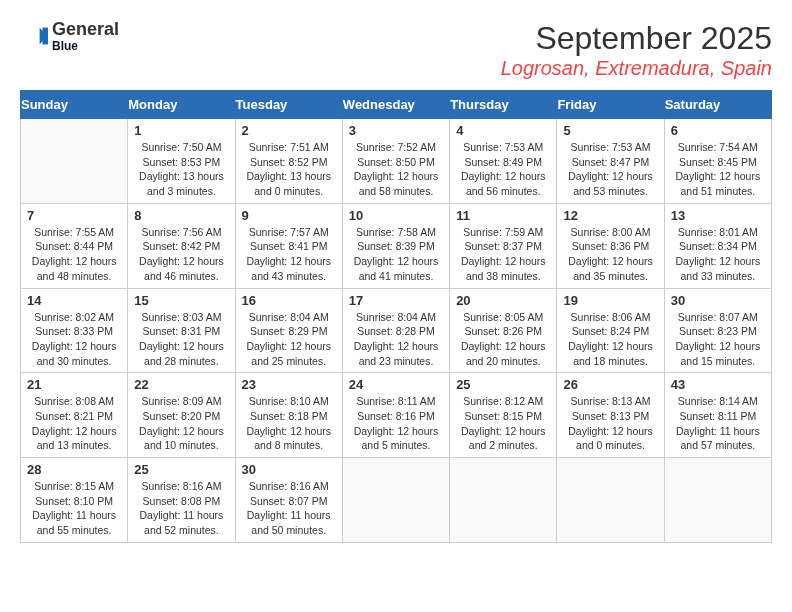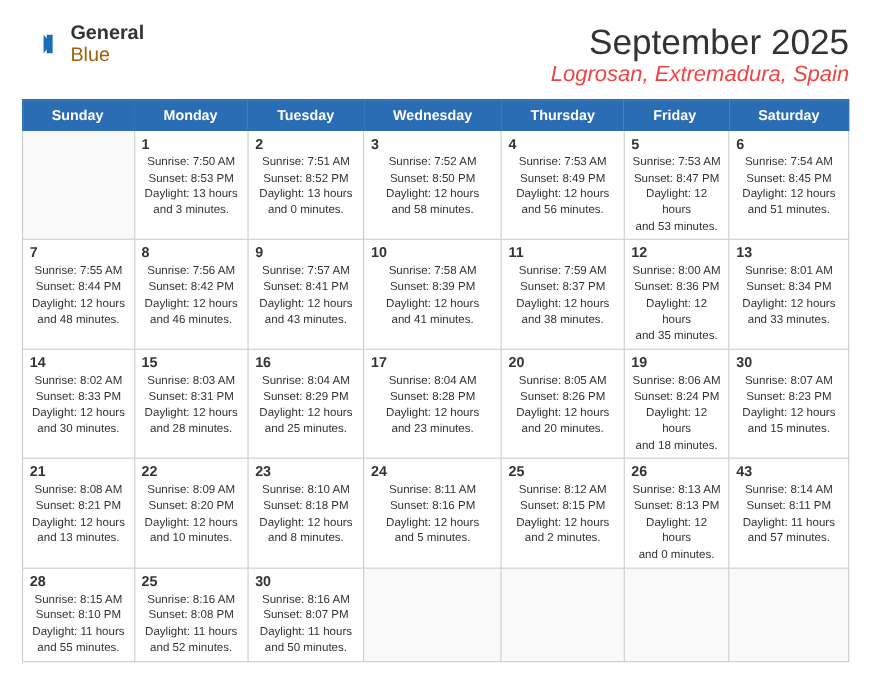--- a/index.html
+++ b/index.html
@@ -12,21 +12,21 @@
     }
     .header-area {
       display: flex;
       justify-content: space-between;
       align-items: flex-start;
       margin-bottom: 10px;
     }
     .logo {
       display: flex;
       align-items: center;
-      gap: 16px;
+      gap: 4px;
     }
     .logo-icon {
       width: 28px;
       height: 28px;
     }
     .title-area {
       text-align: right;
     }
     .month-title {
       font-size: 32px;
@@ -40,21 +40,21 @@
     }
     .calendar {
       width: 100%;
       border-collapse: collapse;
       border: 1px solid #ccc;
     }
     .calendar th {
       background-color: #2a6db5;
       color: #fff;
       text-align: left;
-      padding: 6px 26px;
+      padding: 6px 0;
       font-size: 13px;
       border: 1px solid #2a6db5;
     }
     .calendar td {
       vertical-align: top;
       border: 1px solid #ccc;
       padding: 4px 6px;
       font-size: 11px;
       color: #333;
       height: 80px;
@@ -79,21 +79,21 @@
 <body>
 
 <div class="header-area">
   <div class="logo">
     <svg class="logo-icon" viewBox="0 0 40 40">
       <polygon points="28,8 38,20 28,32" fill="#1a6db5"></polygon>
       <polygon points="32,8 40,8 40,32 32,32" fill="#1a6db5"></polygon>
     </svg>
     <div>
       <div style="font-size:18px;font-weight:bold;color:#333;line-height:1.1;">General</div>
-      <div style="font-size:18px;font-weight:normal;color:#a16207;line-height:1.1;">Blue</div>
+      <div style="font-size:12px;font-weight:bold;color:#0f172a;line-height:1.1;">Blue</div>
     </div>
   </div>
   <div class="title-area">
     <div class="month-title">September 2025</div>
     <div class="location-title">Logrosan, Extremadura, Spain</div>
   </div>
 </div>
 
 <table class="calendar">
   <thead>

